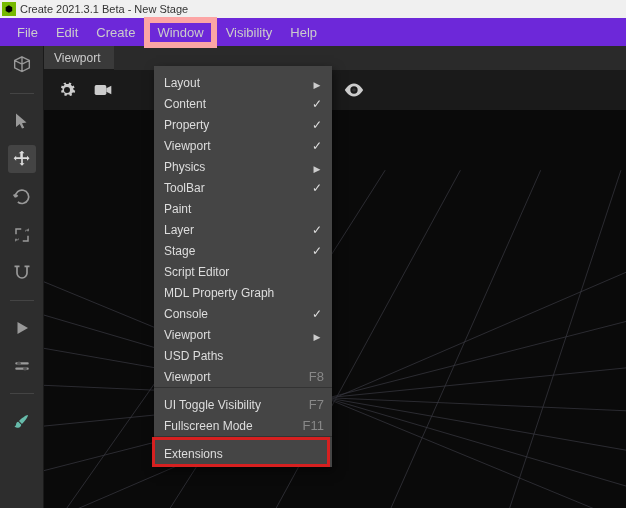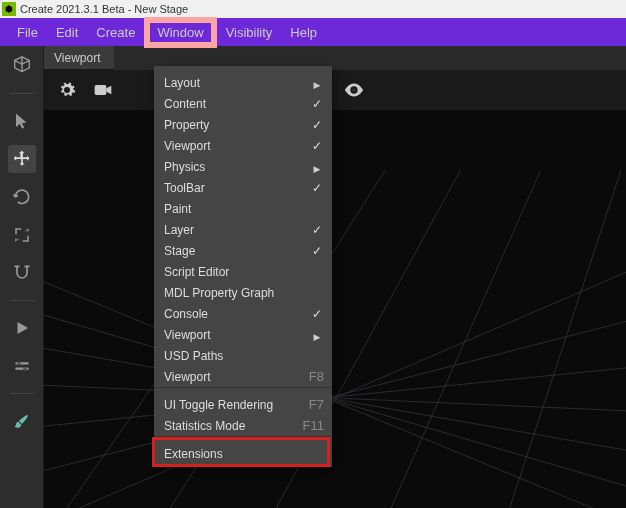--- a/index.html
+++ b/index.html
@@ -223,25 +223,25 @@
       </div>
       <div class="dd-item">
         <span class="dd-label">USD Paths</span>
       </div>
       <div class="dd-item">
         <span class="dd-label">Viewport</span>
         <span class="dd-shortcut">F8</span>
       </div>
       <div class="dd-sep"></div>
       <div class="dd-item">
-        <span class="dd-label">UI Toggle Rendering</span>
+        <span class="dd-label">UI Toggle Visibility</span>
         <span class="dd-shortcut">F7</span>
       </div>
       <div class="dd-item">
-        <span class="dd-label">Statistics Mode</span>
+        <span class="dd-label">Fullscreen Mode</span>
         <span class="dd-shortcut">F11</span>
       </div>
       <div class="dd-sep"></div>
       <div class="dd-item" style="margin-bottom:3px;">
         <span class="dd-label">Extensions</span>
       </div>
       <div class="dd-highlight" style="left:-2px; bottom:0px; width:178px; height:30px;"></div>
     </div>
 
   </div>

